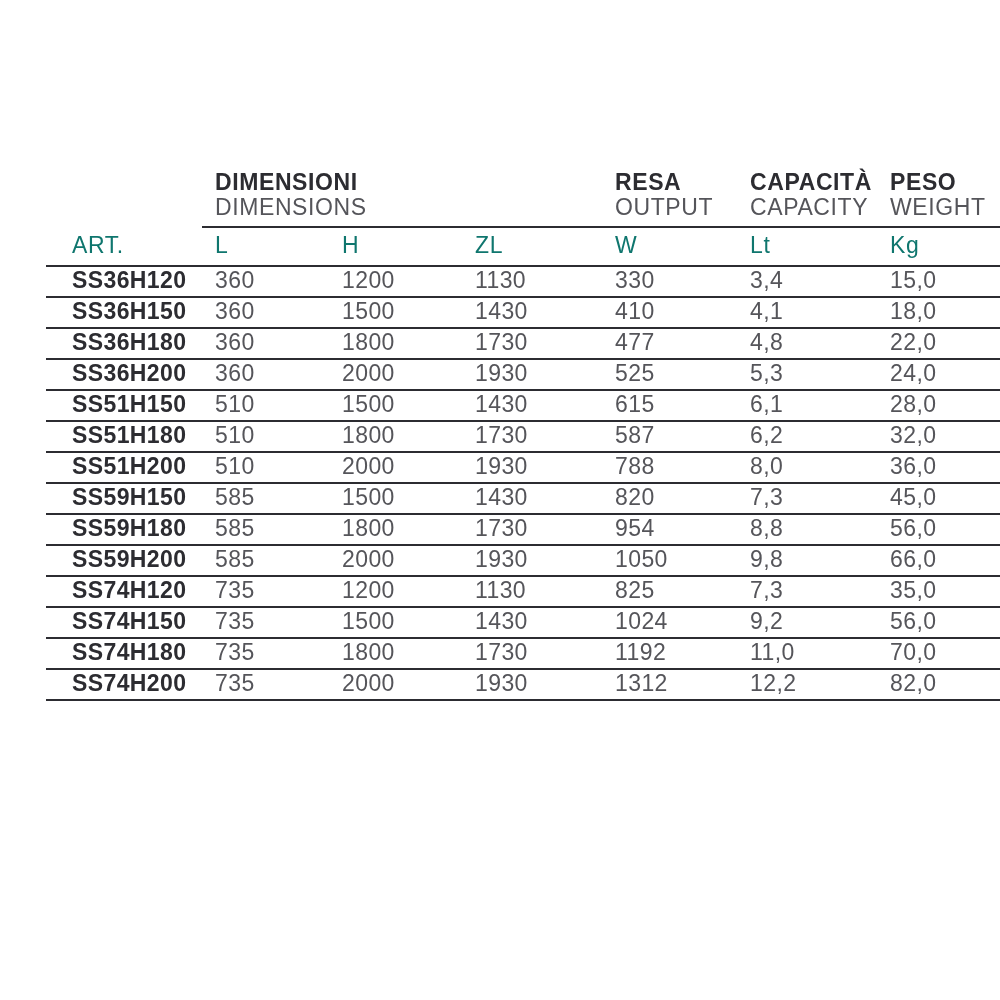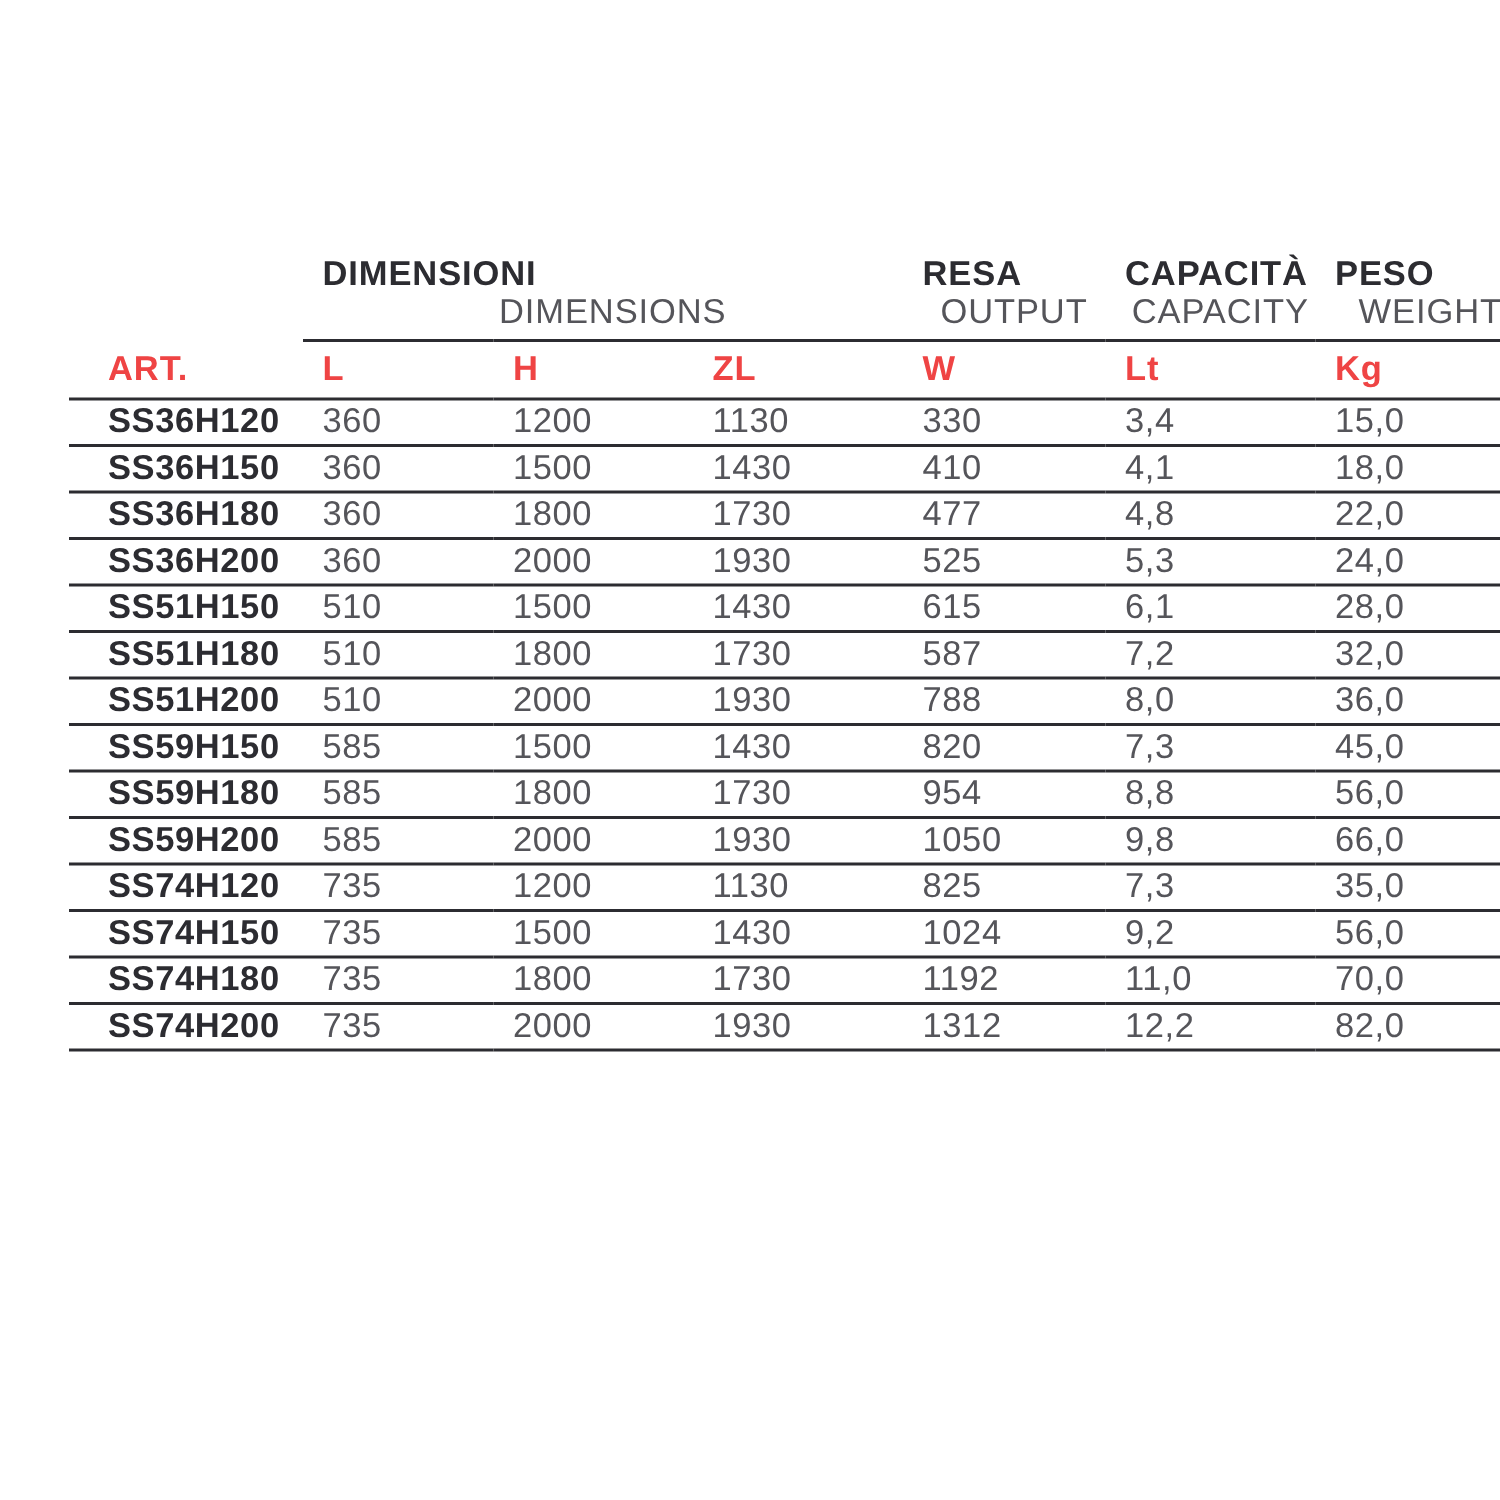--- a/index.html
+++ b/index.html
@@ -49,29 +49,28 @@
     white-space: nowrap;
   }
   .grp-line2 {
     display: block;
     font-size: 23px;
     font-weight: 400;
     color: #55555a;
     letter-spacing: 0.6px;
     line-height: 25px;
     white-space: nowrap;
-    text-align: center;
   }
   
   tr.col-row td {
     height: 35px;
     vertical-align: middle;
     font-size: 23px;
-    font-weight: 700;
-    color: #ef4444;
+    font-weight: 400;
+    color: #0f766e;
     letter-spacing: 0.6px;
     padding: 0 0 2px 13px;
     border-bottom: 2px solid #2c2c31;
     white-space: nowrap;
   }
   tr.col-row td.art-head {
     padding-left: 26px;
   }
   
   tbody tr {
@@ -187,21 +186,21 @@
             <td class="val-cell">615</td>
             <td class="val-cell">6,1</td>
             <td class="val-cell">28,0</td>
           </tr>
           <tr>
             <td class="art-cell">SS51H180</td>
             <td class="val-cell">510</td>
             <td class="val-cell">1800</td>
             <td class="val-cell">1730</td>
             <td class="val-cell">587</td>
-            <td class="val-cell">7,2</td>
+            <td class="val-cell">6,2</td>
             <td class="val-cell">32,0</td>
           </tr>
           <tr>
             <td class="art-cell">SS51H200</td>
             <td class="val-cell">510</td>
             <td class="val-cell">2000</td>
             <td class="val-cell">1930</td>
             <td class="val-cell">788</td>
             <td class="val-cell">8,0</td>
             <td class="val-cell">36,0</td>

